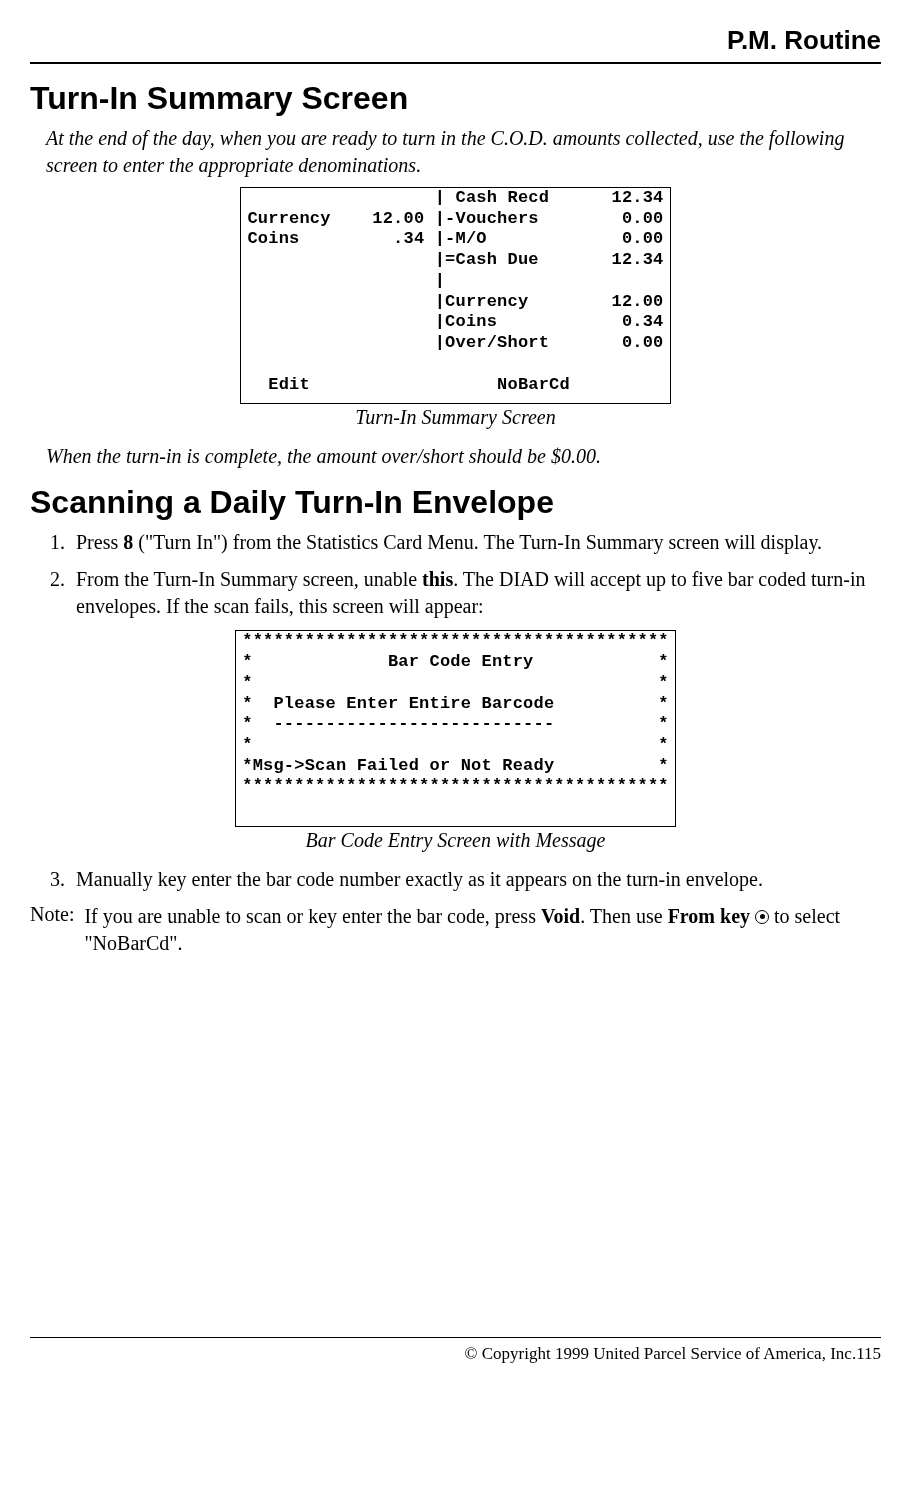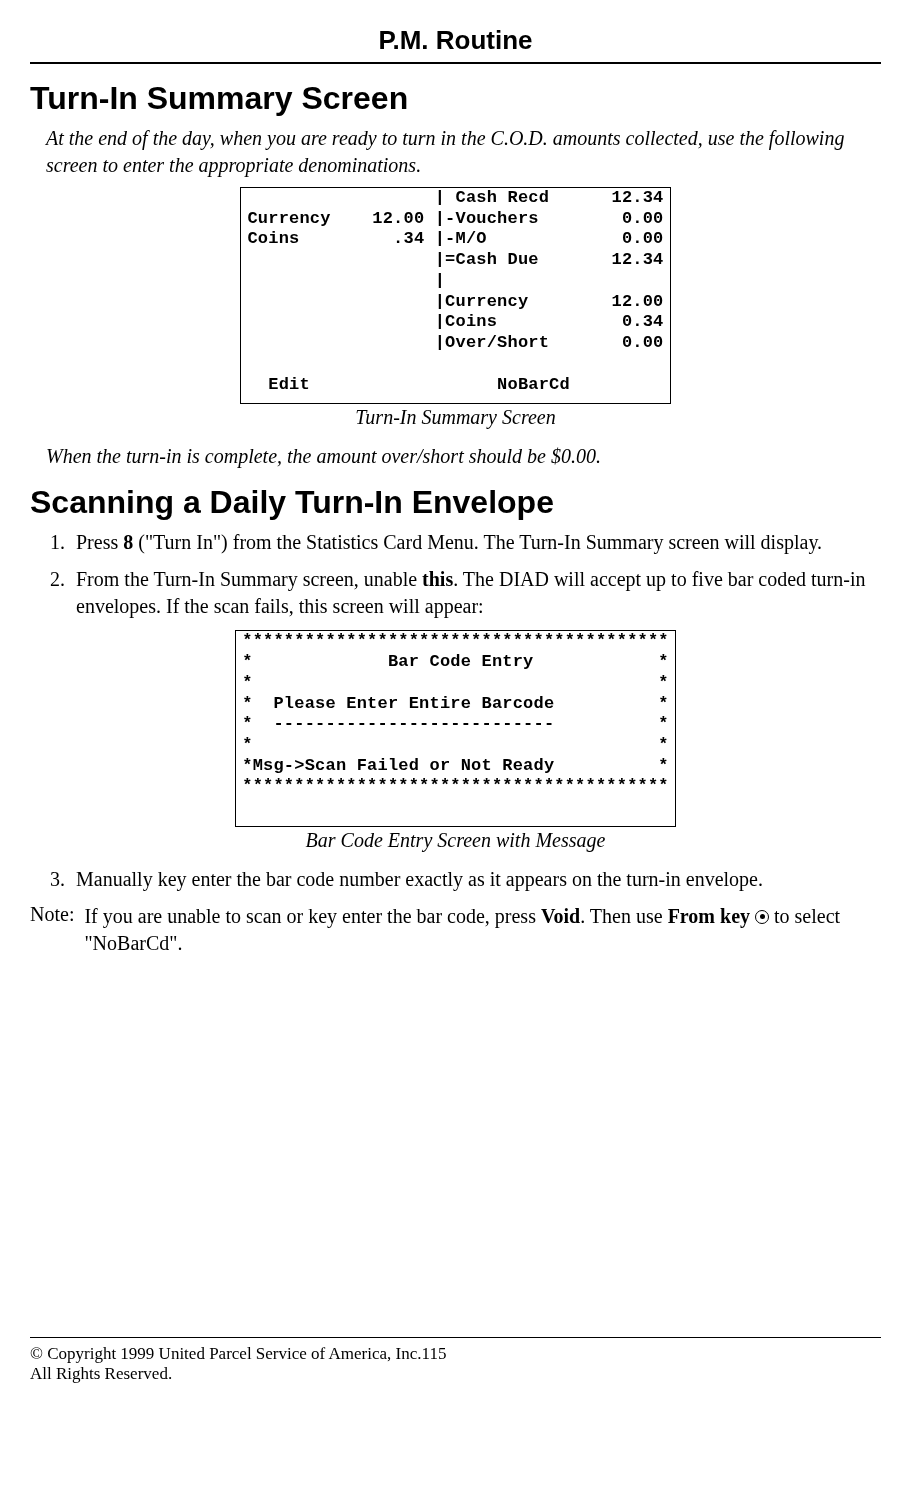--- a/index.html
+++ b/index.html
@@ -9,21 +9,21 @@
     background: #fff;
     margin: 0;
     padding: 25px 30px;
     width: 911px;
     box-sizing: border-box;
   }
   .header-title {
     font-family: Arial, Helvetica, sans-serif;
     font-weight: bold;
     font-size: 26px;
-    text-align: center;
+    text-align: right;
     border-bottom: 2px solid #000;
     padding-bottom: 6px;
     margin-bottom: 16px;
   }
   h1 {
     font-family: Arial, Helvetica, sans-serif;
     font-weight: bold;
     font-size: 32px;
     margin: 14px 0 8px 0;
   }
@@ -90,21 +90,21 @@
     width: 5px;
     height: 5px;
     background: #000;
     border-radius: 50%;
   }
   .footer {
     border-top: 1px solid #000;
     margin-top: 380px;
     padding-top: 6px;
     display: flex;
-    justify-content: flex-start;
+    justify-content: flex-end;
     font-size: 17px;
   }
 </style>
 </head>
 <body>
 
 <div class="header-title">P.M. Routine</div>
 
 <h1>Turn-In Summary Screen</h1>
 
@@ -156,16 +156,15 @@
   <div class="note-body">
     <span>If you are unable to scan or key enter the bar code, press </span><span class="bold">Void</span><span>. Then use </span><span class="bold">From key</span>
     <span class="bold"><span class="circledot"></span></span>
     <span> to select "NoBarCd".</span>
   </div>
 </div>
 
 <div class="footer">
   <div>
     <div>© Copyright 1999 United Parcel Service of America, Inc.</div>
-    <div>All Rights Reserved.</div>
   </div>
   <div>115</div>
 </div>
 
 </body></html>

